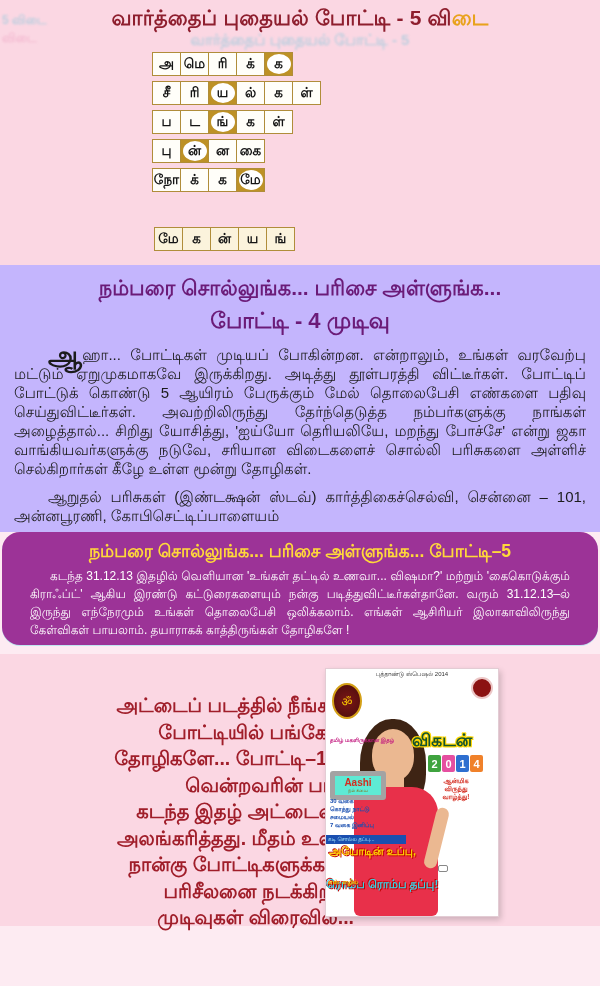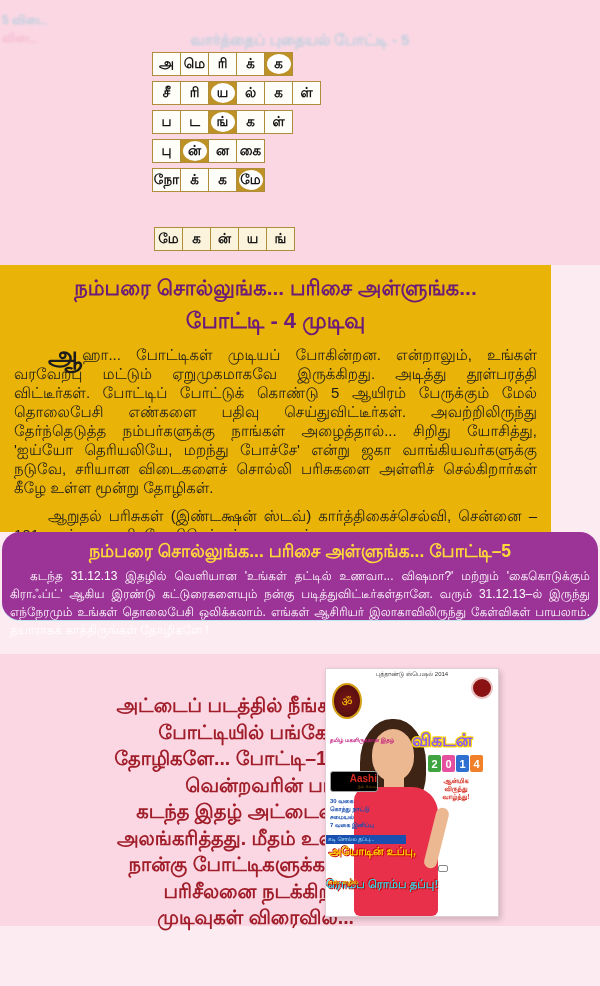--- a/index.html
+++ b/index.html
@@ -21,33 +21,33 @@
   .cell{width:29px;height:24px;background:#FFFEF9;border:1px solid #B08D3A;margin-right:-1px;
         display:flex;align-items:center;justify-content:center;
         font-size:13.5px;font-weight:600;color:#141414;box-sizing:border-box;}
   .cell.circled{background:#BD9126;}
   .cell.circled span{display:flex;align-items:center;justify-content:center;
         width:24px;height:20px;background:#fff;border-radius:50%;}
   .answer-row{position:absolute;left:154px;top:227px;display:flex;}
   .answer-row .cell{background:#FBF3DC;}
 
   
-  .sec-results{position:absolute;top:265px;left:0;width:551px;height:267px;background:#eab308;}
+  .sec-results{position:absolute;top:265px;left:0;width:600px;height:267px;background:#c4b5fd;}
   .res-heading{margin:11px 0 0;text-align:center;font-size:21px;font-weight:bold;color:#6B1B78;}
   .res-sub{margin:5px 0 0;text-align:center;font-size:22px;font-weight:bold;color:#6B1B78;}
   .res-para{margin:9px 14px 7px;font-size:15px;line-height:19px;text-align:justify;
             color:#1c1c1c;text-indent:34px;}
   .dropcap{font-size:27px;font-weight:bold;line-height:14px;vertical-align:-5px;}
   .prize{margin:9px 14px 0;font-size:15px;line-height:19px;color:#1c1c1c;
          text-indent:34px;text-align:justify;}
 
   
-  .box-contest5{position:absolute;top:532px;left:2px;width:596px;height:88px;
+  .box-contest5{position:absolute;top:532px;left:2px;width:596px;height:113px;
                 background:#9C3397;border-radius:18px;box-sizing:border-box;
-                padding:7px 8px 0;box-shadow:0 1px 0 #BFE6EF;}
+                padding:7px 28px 0;box-shadow:0 1px 0 #BFE6EF;}
   .c5-title{margin:2px 0 4px;text-align:center;font-size:17.5px;font-weight:bold;color:#FFD83A;}
   .c5-body{font-size:12px;line-height:18px;color:#FFFFFF;text-align:justify;text-indent:20px;}
 
   
   .sec-cover{position:absolute;top:654px;left:0;width:600px;height:272px;background:#FBD7E3;}
   .cover-note{position:absolute;top:38px;left:16px;width:338px;text-align:right;
               font-size:19.5px;font-weight:bold;line-height:26.5px;color:#A01E2A;
               white-space:pre-line;}
 
   
@@ -66,30 +66,30 @@
   .cv-watch{position:absolute;top:196px;left:112px;width:8px;height:5px;background:#fff;
             border:1px solid #888;border-radius:2px;}
   .cv-om{position:absolute;top:14px;left:6px;width:26px;height:32px;border-radius:50%;
          background:radial-gradient(circle,#7A1616,#4A0C0C);border:2px solid #D4A017;
          display:flex;align-items:center;justify-content:center;color:#F5C400;font-size:12px;}
   .cv-emblem{position:absolute;top:8px;right:5px;width:18px;height:18px;border-radius:50%;
              background:#8B1212;border:2px solid #ECC7C7;}
   .cv-masthead{position:absolute;top:12px;left:32px;font-size:43px;font-weight:900;color:#E11D2C;
                line-height:46px;white-space:nowrap;
                text-shadow:-2px -2px 0 #fff,2px -2px 0 #fff,-2px 2px 0 #fff,2px 2px 0 #fff,3px 3px 2px rgba(0,0,0,.25);}
-  .cv-vikatan{position:absolute;top:62px;left:86px;font-size:17px;font-weight:900;color:#8b5cf6;white-space:nowrap;
+  .cv-vikatan{position:absolute;top:62px;left:86px;font-size:17px;font-weight:900;color:#14532d;white-space:nowrap;
               text-shadow:-1px -1px 0 #FFD700,1px -1px 0 #FFD700,-1px 1px 0 #FFD700,1px 1px 0 #FFD700;}
   .cv-tagline{position:absolute;top:68px;left:4px;font-size:5.5px;font-weight:bold;color:#C2187E;}
   .cv-year{position:absolute;top:86px;left:102px;display:flex;gap:1px;}
   .cv-year span{width:13px;height:17px;color:#fff;font-size:11px;font-weight:bold;
                 display:flex;align-items:center;justify-content:center;border-radius:2px;}
   .cv-yearnote{position:absolute;top:108px;left:102px;width:56px;font-size:6.5px;font-weight:bold;
                color:#D42B1E;line-height:8px;white-space:pre-line;text-align:center;}
-  .cv-aashi{position:absolute;top:102px;left:4px;width:46px;text-align:right;background:#000000;
-            border:1px solid #a3a3a3;border-radius:3px;padding:1px 0;}
+  .cv-aashi{position:absolute;top:102px;left:4px;width:46px;text-align:center;background:#5eead4;
+            border:5px solid #a3a3a3;border-radius:3px;padding:1px 0;}
   .cv-aashi .logo{font-size:10px;font-weight:900;color:#D42B1E;display:block;}
   .cv-aashi .sub{font-size:4.5px;color:#8A5A00;display:block;}
   .cv-leftlist{position:absolute;top:128px;left:4px;font-size:6px;font-weight:bold;line-height:8px;
                white-space:pre-line;color:#1A4FB0;}
   .cv-strip{position:absolute;top:166px;left:0;width:76px;background:#1A4FB0;color:#A8ECFF;
             font-size:5.5px;padding:1px 2px;}
   .cv-line1{position:absolute;top:176px;left:3px;font-size:11px;font-weight:700;color:#FFD400;
             white-space:nowrap;text-shadow:1px 1px 0 #C00000,-1px -1px 0 #C00000;}
   .cv-line2{position:absolute;top:192px;left:0;font-size:11.5px;font-weight:900;color:#35D4E8;
             white-space:nowrap;text-shadow:1px 1px 0 #C00000,-1px -1px 0 #C00000;margin-top:17px;}
@@ -103,20 +103,21 @@
   .footer-text{font-size:18.5px;font-weight:bold;color:#FFD9E5;text-align:center;line-height:24px;}
 </style>
 </head>
 <body>
 
 <div class="page">
 
   <section class="sec-puzzle">
     <div class="ghost ghost-l1">5 விடை</div>
     <div class="ghost ghost-l2">விடை</div>
+    <h1 class="puzzle-title"><span>வார்த்தைப் புதையல் போட்டி - 5 வி</span><span class="title-tail">டை</span></h1>
     <div class="ghost ghost-title">வார்த்தைப் புதையல் போட்டி - 5</div>
     <div class="grid" id="grid">
         <div class="crow">
           <div class="cell">
             <span>அ</span>
           </div>
           <div class="cell">
             <span>மெ</span>
           </div>
           <div class="cell">

